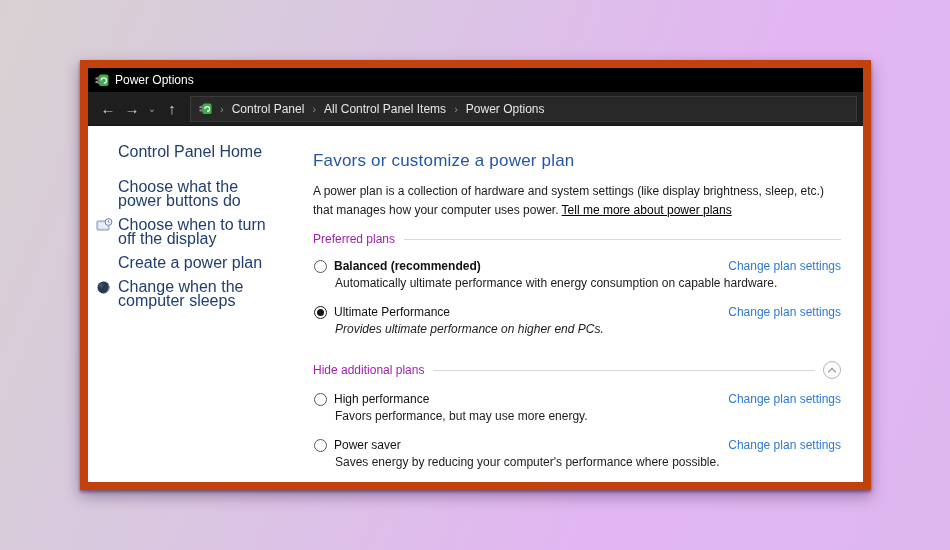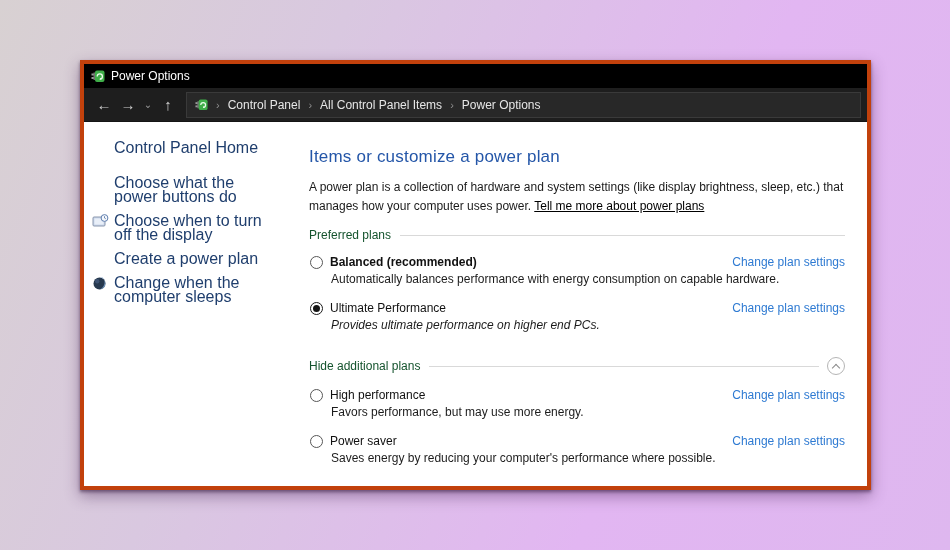--- a/index.html
+++ b/index.html
@@ -4,21 +4,21 @@
 <style>
   * { margin:0; padding:0; box-sizing:border-box; }
   html,body { width:950px; height:550px; overflow:hidden; }
   body {
     font-family:"Liberation Sans", sans-serif;
     background:linear-gradient(112deg, #d8d1d2 0%, #d9c8e0 30%, #e2b6f2 68%, #deb7ef 100%);
     position:relative;
   }
   .window {
     position:absolute; left:80px; top:60px; width:791px; height:430px;
-    border:4px solid #c2410c; box-shadow:0 6px 14px rgba(70,35,85,.45), 0 2px 3px rgba(40,20,50,.5);
+    border:8px solid #c2410c; box-shadow:0 6px 14px rgba(70,35,85,.45), 0 2px 3px rgba(40,20,50,.5);
     display:flex; flex-direction:column; background:#fff;
   }
   .titlebar {
     height:24px; background:#000; color:#fff; display:flex; align-items:center;
     padding-left:7px; font-size:12px; flex:0 0 auto;
   }
   .titlebar .app-icon { margin-right:6px; display:flex; }
   .navbar {
     height:34px; background:#1e1e1e; display:flex; align-items:center;
     padding:0 6px 0 8px; flex:0 0 auto; border-bottom:1px solid #151515;
@@ -44,21 +44,21 @@
   }
   .side-item.home { margin-bottom:21px; }
   .side-item .side-icon { position:absolute; left:-22px; top:0px; }
 
   .main { flex:1; padding:25px 20px 0 10px; font-size:12px; color:#1a1a1a; }
   h1.page-title { font-size:17px; font-weight:400; color:#2456a8; margin-bottom:11px; letter-spacing:.2px; }
   .intro { line-height:1.55; margin-bottom:13px; max-width:560px; }
   .intro a { color:#000000; text-decoration:underline; cursor:pointer; }
 
   .group-row { display:flex; align-items:center; margin:0 2px 13px 0; }
-  .group-label { color:#14532d; white-space:nowrap; }
+  .group-label { color:#a21caf; white-space:nowrap; }
   .group-line { flex:1; border-top:1px solid #d9d9d9; margin-left:9px; }
   .group-row.additional { margin-top:25px; }
   .collapse-btn {
     width:18px; height:18px; border:1px solid #b5b5b5; border-radius:50%;
     margin-left:8px; position:relative; flex:0 0 auto; cursor:pointer; background:#fff;
   }
   .collapse-btn .chev {
     position:absolute; left:5px; top:7px; width:6px; height:6px;
     border-left:1px solid #8a8a8a; border-top:1px solid #8a8a8a; transform:rotate(45deg);
   }
@@ -144,37 +144,37 @@
             <circle cx="7.5" cy="7.5" r="6" fill="#27394f"></circle>
             <path d="M7.5 1.5 a6 6 0 0 1 0 12 a7.5 7.5 0 0 0 3.2 -12 z" fill="#7aa0c8" opacity="0.85"></path>
             <circle cx="5.2" cy="5.2" r="2.2" fill="#44597a" opacity="0.8"></circle>
           </svg>
         </span>
         <span>Change when the computer sleeps</span>
       </div>
     </div>
 
     <div class="main">
-      <h1 class="page-title">Items or customize a power plan</h1>
+      <h1 class="page-title">Favors or customize a power plan</h1>
       <div class="intro">
         <span>A power plan is a collection of hardware and system settings (like display brightness, sleep, etc.) that manages how your computer uses power.</span>
         <a>Tell me more about power plans</a>
       </div>
 
       <div class="group-row">
         <span class="group-label">Preferred plans</span>
         <span class="group-line"></span>
       </div>
 
       <div class="plan-row">
         <input type="radio" name="powerplan" style="">
         <span class="plan-name bold">Balanced (recommended)</span>
         <a class="plan-link">Change plan settings</a>
       </div>
-      <div class="plan-desc">Automatically balances performance with energy consumption on capable hardware.</div>
+      <div class="plan-desc">Automatically ultimate performance with energy consumption on capable hardware.</div>
 
       <div class="plan-row">
         <input type="radio" name="powerplan" checked="" style="">
         <span class="plan-name">Ultimate Performance</span>
         <a class="plan-link">Change plan settings</a>
       </div>
       <div class="plan-desc last-of-group">Provides ultimate performance on higher end PCs.</div>
 
       <div class="group-row additional">
         <span class="group-label">Hide additional plans</span>

